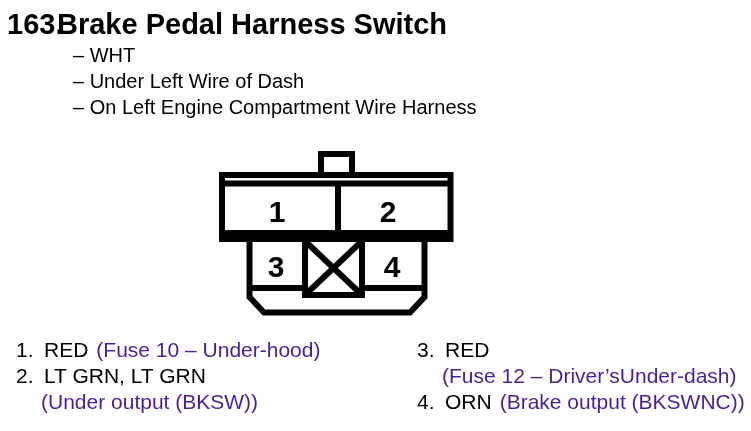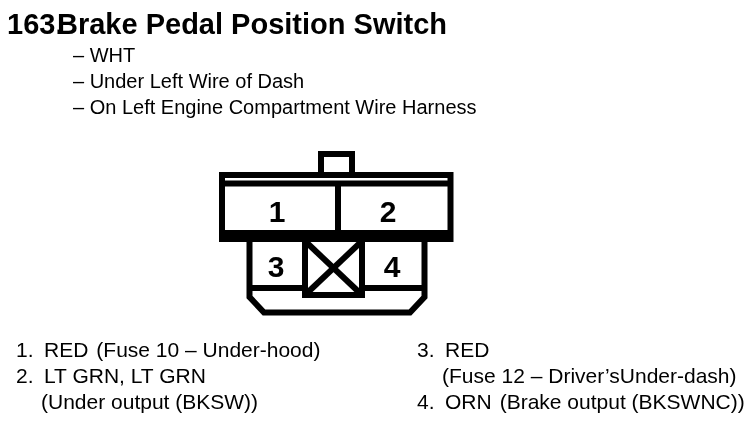--- a/index.html
+++ b/index.html
@@ -70,28 +70,28 @@
   .legend-col.left  { left: 16px;  }
   .legend-col.right { left: 417px; }
   .lline { display: flex; }
   .lnum {
     width: 28px;
     flex-shrink: 0;
   }
   .left  .lline.cont { padding-left: 25px; }
   .right .lline.cont { padding-left: 25px; }
   .lwire + .lnote { margin-left: 8px; }
-  .blue { color: #000000; }
+  .blue { color: #4c1d95; }
 </style>
 </head>
 <body>
 
 <div class="heading-row">
   <span class="heading-num">163.</span>
-  <span class="heading-title">Brake Pedal Position Switch</span>
+  <span class="heading-title">Brake Pedal Harness Switch</span>
 </div>
 
 <div class="details">
   <div>– WHT</div>
   <div>– Under Left Wire of Dash</div>
   <div>– On Left Engine Compartment Wire Harness</div>
 </div>
 
 <div class="connector-wrap">
   <svg width="255" height="190" viewBox="210 140 255 190" fill="none" stroke="#000000" stroke-width="6" stroke-linejoin="miter">

